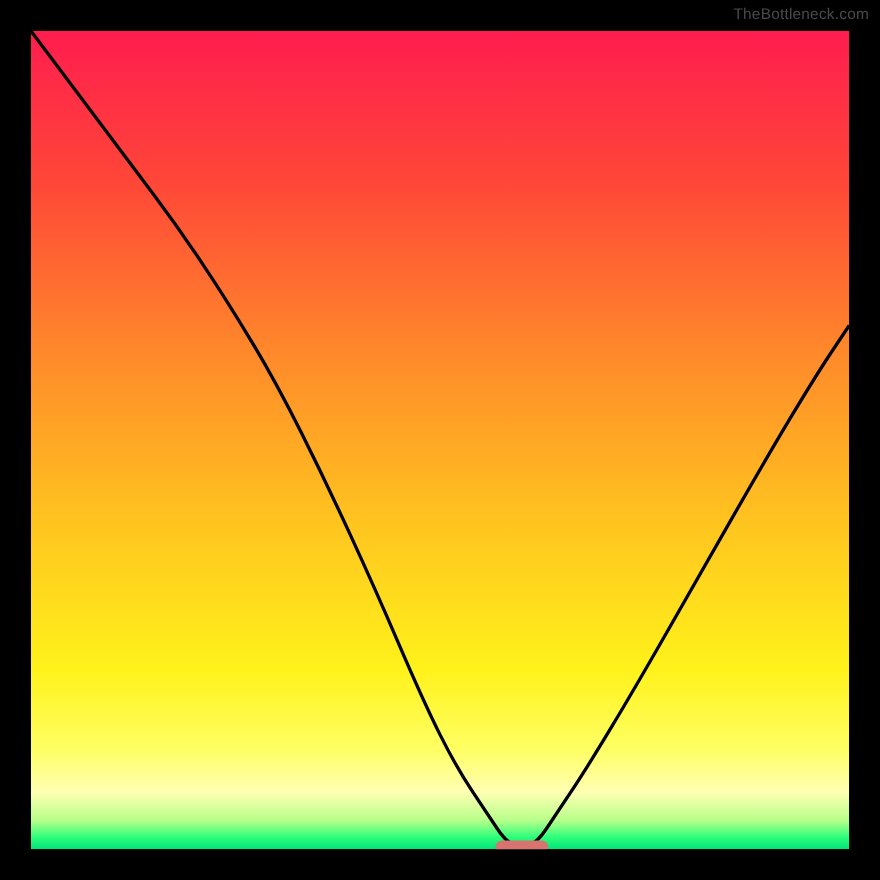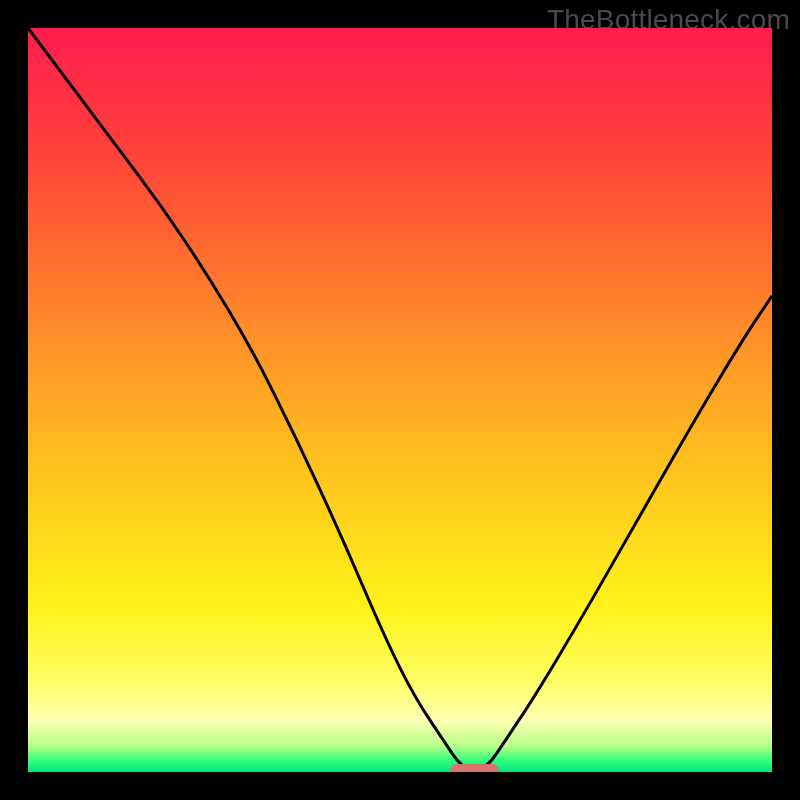--- a/index.html
+++ b/index.html
@@ -15,21 +15,21 @@
     position: relative;
     width: 800px;
     height: 800px;
     background: #000;
   }
   .watermark {
     position: absolute;
     top: 4px;
     right: 10px;
     color: #4a4a4a;
-    font-size: 28px;
+    font-size: 14px;
     font-weight: 500;
     letter-spacing: 0.2px;
     user-select: none;
   }
   .plot {
     position: absolute;
     left: 28px;
     top: 28px;
     width: 744px;
     height: 744px;

